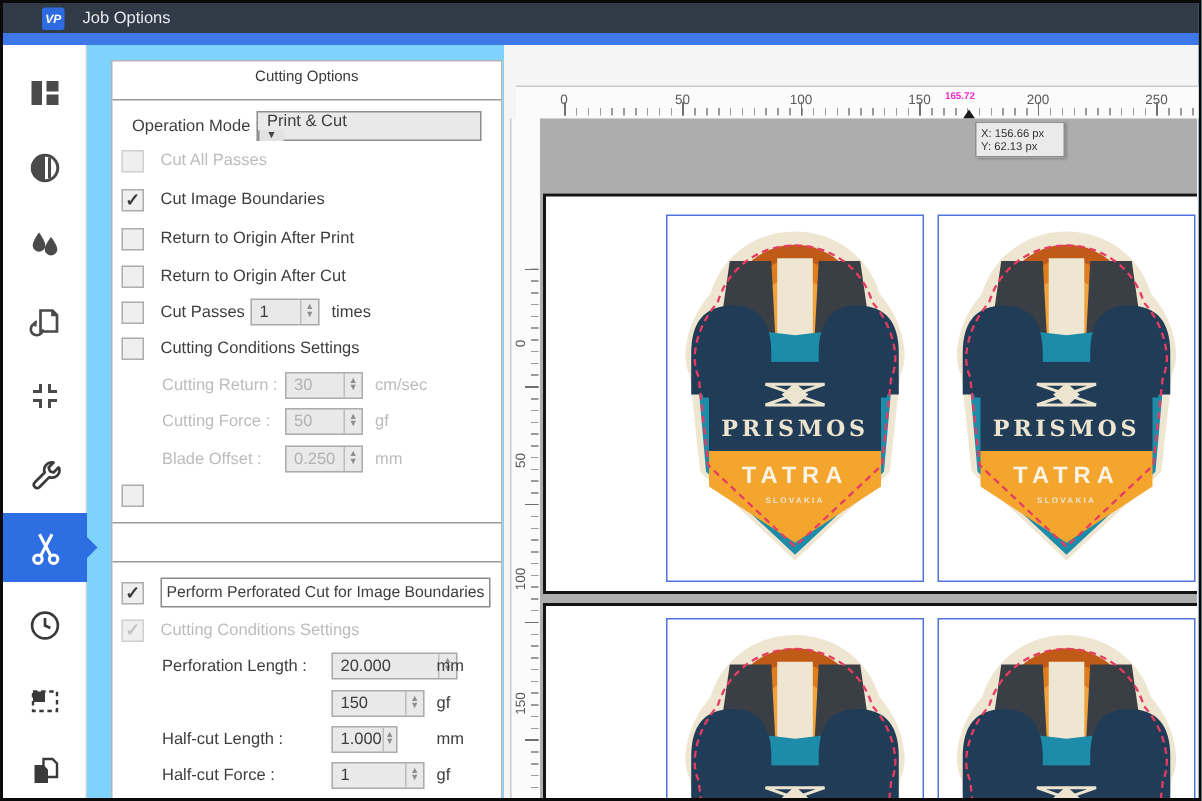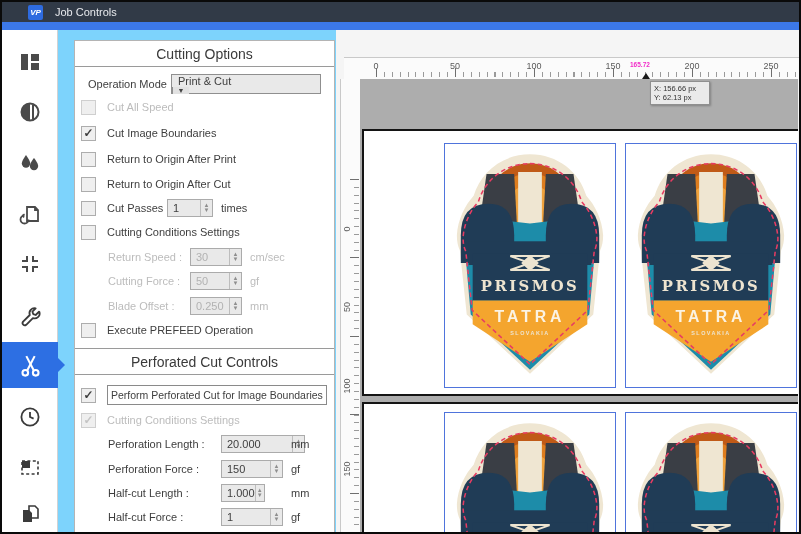--- a/index.html
+++ b/index.html
@@ -16,21 +16,21 @@
   
   .sidebar { position:absolute; left:0; top:28px; width:56px; bottom:0; background:#fff; border-right:1px solid #D2D2D2; }
   .s-icon { position:absolute; left:0; width:56px; height:28px; display:flex; align-items:center; justify-content:center; }
   .s-icon svg { width:24px; height:24px; }
   .s-active { position:absolute; left:0; width:56px; height:46px; background:#2D6FE3; display:flex; align-items:center; justify-content:center; }
   .s-active:after { content:""; position:absolute; right:-7px; top:50%; margin-top:-7px; border-left:7px solid #2D6FE3; border-top:7px solid transparent; border-bottom:7px solid transparent; }
   .s-active svg { width:25px; height:25px; }
 
   
   .panel { position:absolute; left:72px; top:38px; width:261px; bottom:0; background:#fff; border:1px solid #B4B4B4; border-bottom:none; }
-  .sec-title { position:absolute; left:0; width:100%; text-align:center; font-size:14px; color:#3A3A3A; }
+  .sec-title { position:absolute; left:0; width:100%; text-align:center; font-size:10px; color:#3A3A3A; }
   .sec-rule { position:absolute; left:0; width:100%; border-top:1px solid #9A9A9A; }
   .row { position:absolute; height:20px; display:flex; align-items:center; font-size:11px; color:#3E3E3E; }
   .row.dis { color:#BCBCBC; }
   .cb { width:15px; height:15px; background:#EFEFEF; border:1px solid #ADADAD; display:flex; align-items:center; justify-content:center; font-size:12px; font-weight:bold; color:#3E3E3E; flex:0 0 15px; }
   .cb.dis { border-color:#CFCFCF; color:#C4C4C4; }
   .cb-label { margin-left:11px; }
   .focusbox { border:1px solid #8A8A8A; padding:3px 3px; }
   .field { height:18px; background:#E9E9E9; border:1px solid #ABABAB; display:flex; align-items:center; font-size:11px; }
   .field .val { flex:1; padding-left:5px; color:#3E3E3E; }
   .field.dis .val { color:#B2B2B2; }
@@ -88,21 +88,21 @@
       <text x="86" y="193" text-anchor="middle" font-family="Liberation Sans, sans-serif" font-size="5.5" font-weight="bold" letter-spacing="1.5" fill="#EDE4D0">SLOVAKIA</text>
       <path d="M86,10 C114,10 136,28 143,52 C152,62 159,76 160,92 C160,98 159,103 157,107 L150,172 L86,232 L22,172 L15,107 C13,103 12,98 12,92 C13,76 20,62 29,52 C36,28 58,10 86,10 Z" fill="none" stroke="#E73C62" stroke-width="1.7" stroke-dasharray="5 3.5" transform="translate(86,121) scale(0.915) translate(-86,-121)"></path>
     </symbol>
   </defs>
 </svg>
 
 <div class="win">
 
   <div class="titlebar">
     <div class="logo">VP</div>
-    <div class="title">Job Controls</div>
+    <div class="title">Job Options</div>
   </div>
   <div class="bluebar"></div>
 
   <div class="sidebar">
     <div class="s-icon" style="top:18px">
       <svg viewBox="0 0 24 24">
           <g fill="#4A4A4A">
             <rect x="3" y="4" width="7" height="16"></rect>
             <rect x="13" y="4" width="8" height="7"></rect>
             <rect x="13" y="13" width="8" height="7"></rect>
@@ -188,21 +188,21 @@
     <div class="row" style="top:33px; left:13px">
         <span>Operation Mode :</span>
       </div>
     <div class="dd" style="top:33px; left:96px; width:150px">
       <span class="val">Print &amp; Cut</span>
       <span class="dd-btn">▼</span>
     </div>
 
     <div class="row dis" style="top:56px; left:6px">
       <span class="cb dis"></span>
-      <span class="cb-label">Cut All Speed</span>
+      <span class="cb-label">Cut All Passes</span>
     </div>
     <div class="row" style="top:82px; left:6px">
       <span class="cb">✓</span>
       <span class="cb-label">Cut Image Boundaries</span>
     </div>
     <div class="row" style="top:133px; left:6px">
       <span class="cb"></span>
       <span class="cb-label">Return to Origin After Cut</span>
     </div>
     <div class="row" style="top:108px; left:6px">
@@ -224,21 +224,21 @@
     <div class="row" style="top:157px; left:146px">
         <span>times</span>
       </div>
 
     <div class="row" style="top:181px; left:6px">
       <span class="cb"></span>
       <span class="cb-label">Cutting Conditions Settings</span>
     </div>
 
     <div class="row dis" style="top:206px; left:33px">
-        <span>Return Speed :</span>
+        <span>Cutting Return :</span>
       </div>
     <div class="field dis" style="position:absolute; top:207px; left:115px; width:52px">
       <span class="val">30</span>
       <span class="spin">
           <span>▲</span>
           <span>▼</span>
         </span>
     </div>
     <div class="row dis unit" style="top:206px; left:175px">
         <span>cm/sec</span>
@@ -267,25 +267,23 @@
           <span>▲</span>
           <span>▼</span>
         </span>
     </div>
     <div class="row dis unit" style="top:255px; left:175px">
         <span>mm</span>
       </div>
 
     <div class="row" style="top:279px; left:6px">
       <span class="cb"></span>
-      <span class="cb-label">Execute PREFEED Operation</span>
     </div>
 
     <div class="sec-rule" style="top:307px"></div>
-    <div class="sec-title" style="top:313px">Perforated Cut Controls</div>
     <div class="sec-rule" style="top:333px"></div>
 
     <div class="row" style="top:344px; left:6px">
       <span class="cb">✓</span>
       <span class="cb-label focusbox" style="font-size:10.5px">Perform Perforated Cut for Image Boundaries</span>
     </div>
     <div class="row dis" style="top:369px; left:6px">
       <span class="cb dis">✓</span>
       <span class="cb-label">Cutting Conditions Settings</span>
     </div>
@@ -297,23 +295,20 @@
       <span class="val">20.000</span>
       <span class="spin">
           <span>▲</span>
           <span>▼</span>
         </span>
     </div>
     <div class="row unit" style="top:393px; left:216px">
         <span>mm</span>
       </div>
 
-    <div class="row" style="top:418px; left:33px">
-        <span>Perforation Force :</span>
-      </div>
     <div class="field" style="position:absolute; top:419px; left:146px; width:62px">
       <span class="val">150</span>
       <span class="spin">
           <span>▲</span>
           <span>▼</span>
         </span>
     </div>
     <div class="row unit" style="top:418px; left:216px">
         <span>gf</span>
       </div>

